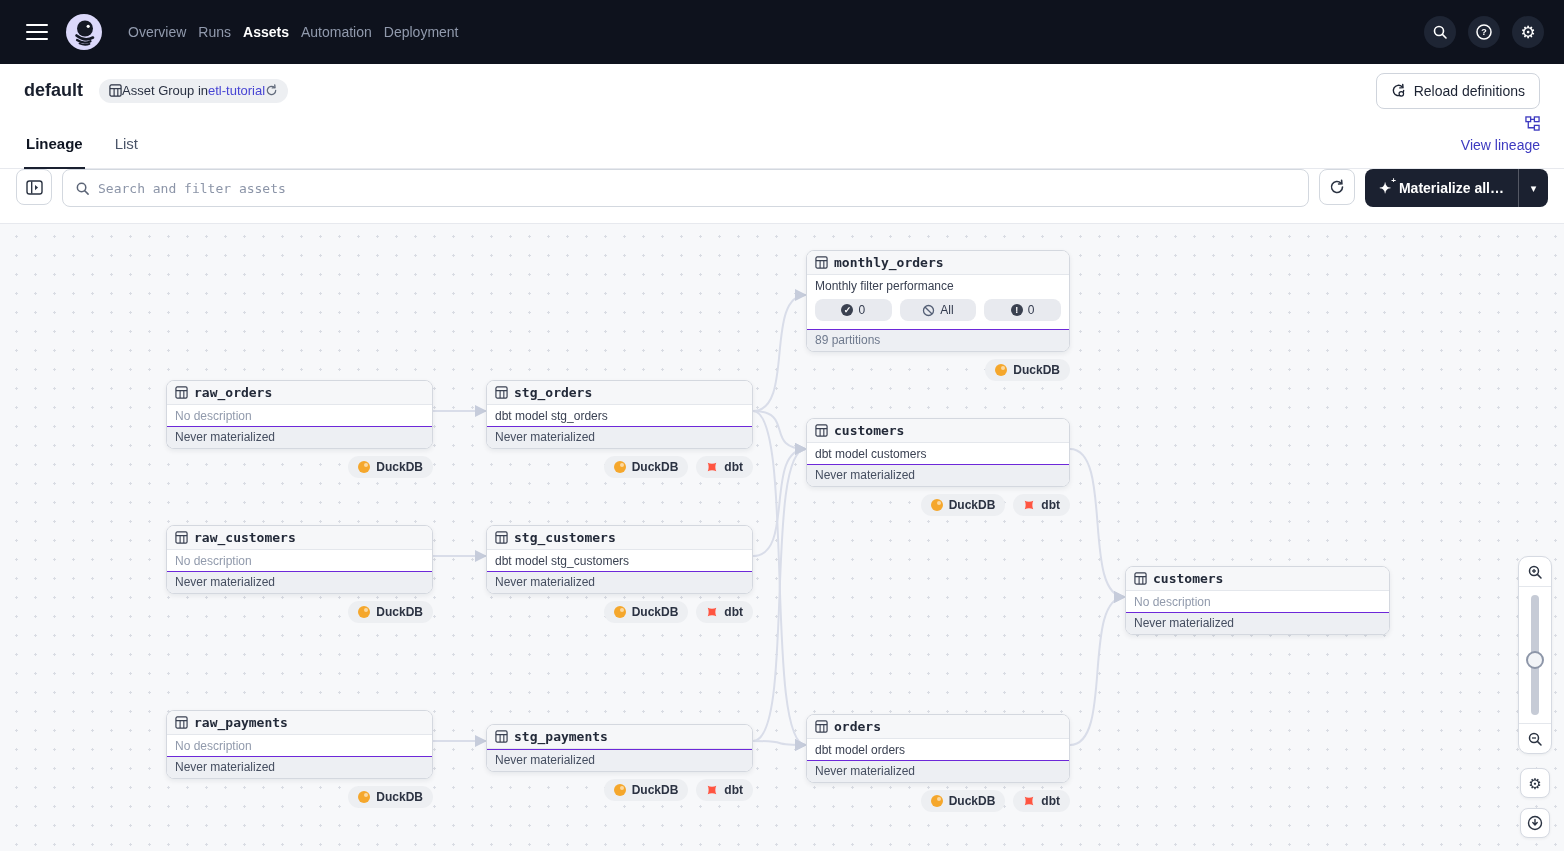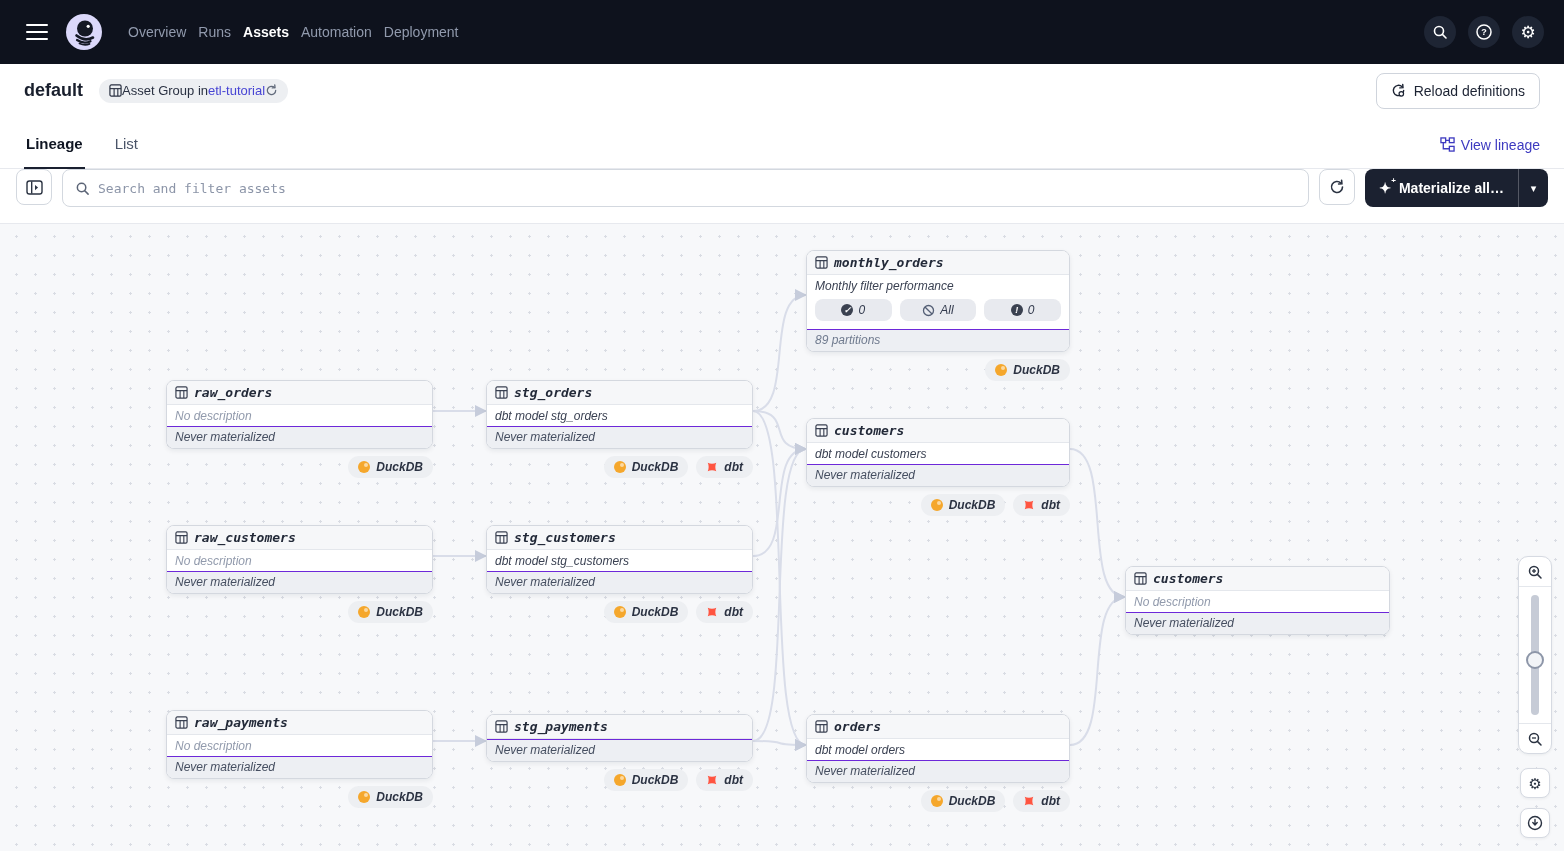--- a/index.html
+++ b/index.html
@@ -21,40 +21,40 @@
   .pagehead { height:53px; display:flex; align-items:center; padding:0 24px; background:#fff; }
   .page-title { font-size:18px; font-weight:bold; color:#191f2d; }
   .group-badge { margin-left:16px; display:flex; align-items:center; background:#edeff2; border-radius:12px; height:24px; padding:0 10px; font-size:13px; color:#2a3142; }
   .group-badge a { color:#4744d4; text-decoration:none; cursor:pointer; }
   .reload-btn { margin-left:auto; display:flex; align-items:center; gap:8px; height:36px; padding:0 14px; border:1px solid #cfd4dc; border-radius:8px; background:#fff; font-size:14px; color:#1c2333; cursor:pointer; }
 
   
   .tabsrow { height:52px; display:flex; align-items:flex-end; padding:0 24px; border-bottom:1px solid #e7e9ee; background:#fff; }
   .tab { font-size:15px; padding:0 2px 15px; margin-right:28px; color:#4a5468; cursor:pointer; border-bottom:2px solid transparent; margin-bottom:-1px; }
   .tab.active { color:#101623; font-weight:bold; border-bottom-color:#1a2030; }
-  .view-lineage { margin-left:auto; display:flex; align-items:flex-start; gap:6px; color:#3d3ac0; font-size:14px; padding-bottom:15px; cursor:pointer; }
+  .view-lineage { margin-left:auto; display:flex; align-items:flex-end; gap:6px; color:#3d3ac0; font-size:14px; padding-bottom:15px; cursor:pointer;flex-direction:column; }
 
   
   .toolbar { height:55px; display:flex; align-items:flex-start; padding:0 16px; gap:10px; border-bottom:1px solid #e7e9ee; background:#fff; }
   .sq-btn { width:36px; height:36px; border:1px solid #d3d8df; border-radius:8px; background:#fff; display:flex; align-items:center; justify-content:center; cursor:pointer; color:#2b3342; flex:none; }
   .search-box { flex:1; height:38px; border:1px solid #d3d8df; border-radius:8px; display:flex; align-items:center; padding:0 12px; gap:8px; background:#fff; }
   .search-box input { border:none; outline:none; flex:1; font-family:"DejaVu Sans Mono", monospace; font-size:13px; color:#222a3a; background:transparent; }
   .search-box input::placeholder { color:#8c95a8; }
   .mat-group { display:flex; height:38px; border-radius:8px; overflow:hidden; background:#1b2130; color:#fff; cursor:pointer; flex:none; }
   .mat-main { display:flex; align-items:center; gap:8px; padding:0 14px; font-size:14px; font-weight:bold; }
   .mat-caret { width:30px; display:flex; align-items:center; justify-content:center; border-left:1px solid rgba(255,255,255,.25); font-size:11px; }
 
   
   .canvas { position:relative; height:627px; background-color:#f7f8fa;
     background-image:radial-gradient(circle, #d9dce3 1.1px, transparent 1.3px);
     background-size:19px 19px; background-position:7px 3px; overflow:hidden; }
   .edges-svg { position:absolute; left:0; top:0; }
   .edge { stroke:#d9dde9; stroke-width:2; fill:none; }
 
-  .nodewrap { position:absolute;font-style:italic; }
+  .nodewrap { position:absolute; }
   .asset-node { background:#fff; border:1px solid #d4d8df; border-radius:8px; box-shadow:0 2px 5px rgba(20,26,40,.07); overflow:hidden; cursor:pointer; }
   .n-head { display:flex; align-items:center; gap:6px; padding:4px 8px; background:#f6f7f9; border-bottom:1px solid #e4e7ec; }
   .n-name { font-family:"DejaVu Sans Mono", monospace; font-size:13px; font-weight:bold; color:#232a39; }
   .n-desc { padding:4px 8px 3px; font-size:12px; color:#3a4152; background:#fff; }
   .n-desc.muted { color:#919aac; }
   .n-status { display:flex; gap:8px; padding:3px 8px 8px; background:#fff; }
   .st-pill { flex:1; height:22px; background:#e8eaef; border-radius:8px; display:flex; align-items:center; justify-content:center; gap:5px; font-size:12px; color:#333b4e; }
   .n-foot { padding:3px 8px 4px; font-size:12px; color:#454e60; background:#edeff3; border-top:1px solid #6d28d9; }
   .n-foot.muted { color:#6f7a8e; }
   .n-tags { display:flex; justify-content:flex-end; gap:8px; margin-top:7px; }
@@ -398,21 +398,21 @@
             <div class="n-desc muted">No description</div>
             <div class="n-foot">Never materialized</div>
           </div>
           <div class="n-tags">
             <span class="tag-pill">
               <span class="duck"></span>
               <span>DuckDB</span>
             </span>
           </div>
         </div>
-        <div class="nodewrap" style="left: 486px; top: 490px; width: 267px;">
+        <div class="nodewrap" style="left: 486px; top: 500px; width: 267px;">
           <div class="asset-node">
             <div class="n-head">
               <svg width="13" height="13" viewBox="0 0 14 14">
                 <rect x="1" y="1" width="12" height="12" rx="1.5" stroke="#3a4152" stroke-width="1.3" fill="none"></rect>
                 <line x1="1" y1="5" x2="13" y2="5" stroke="#3a4152" stroke-width="1.2"></line>
                 <line x1="5.5" y1="5" x2="5.5" y2="13" stroke="#3a4152" stroke-width="1.2"></line>
                 <line x1="9.5" y1="5" x2="9.5" y2="13" stroke="#3a4152" stroke-width="1.2"></line>
               </svg>
               <span class="n-name">stg_payments</span>
             </div>

